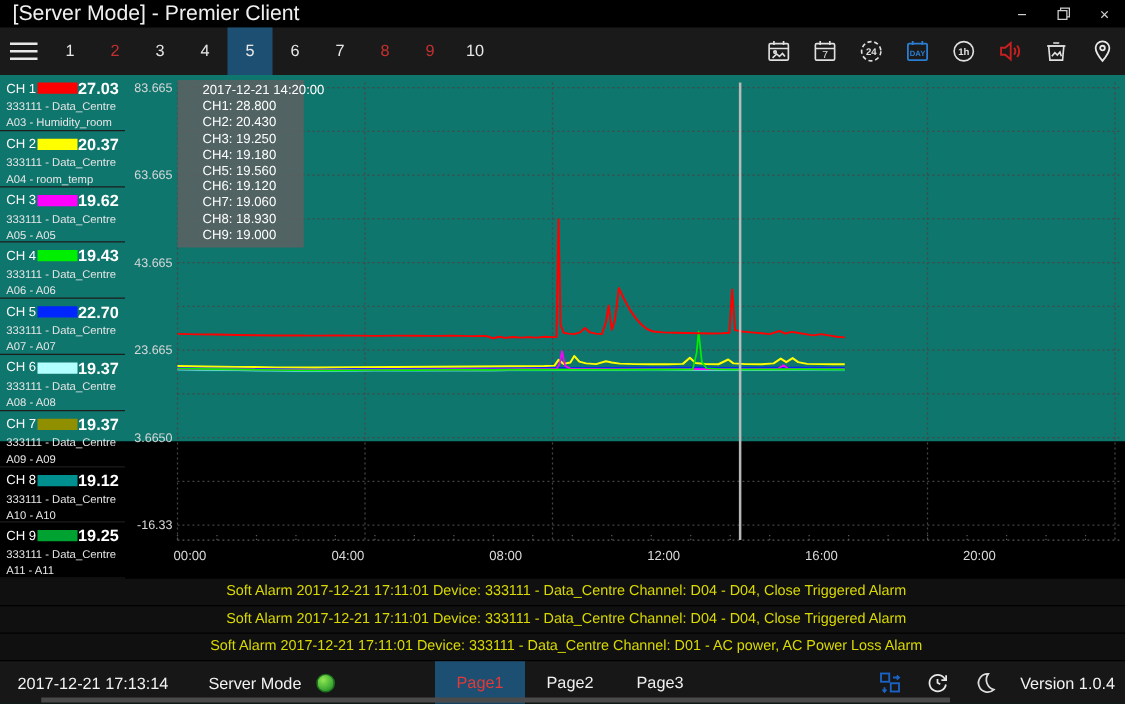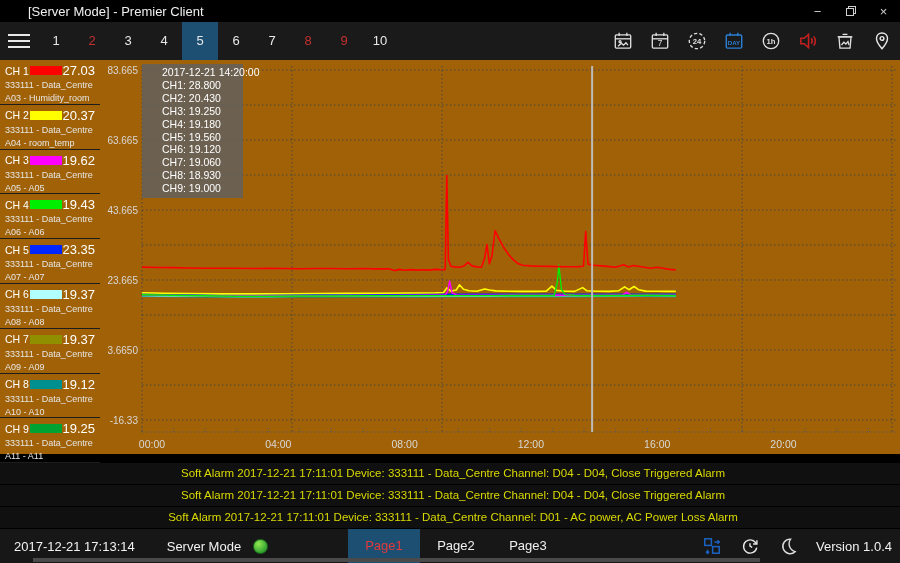--- a/index.html
+++ b/index.html
@@ -4,42 +4,42 @@
 <style>
   html,body { margin:0; padding:0; }
   body {
     width:900px; height:563px; position:relative; overflow:hidden;
     background:#000; color:#fff;
     font-family:"Liberation Sans", sans-serif;
     -webkit-font-smoothing:antialiased;
   }
   
   .titlebar { position:absolute; top:0; left:0; right:0; height:22px; background:#000; display:flex; align-items:center; }
-  .title { font-size:13px; color:#f0f0f0; padding-left:28px; }
+  .title { font-size:17px; color:#f0f0f0; padding-left:10px; }
   .win-controls { margin-left:auto; display:flex; }
   .win-btn { width:33px; height:22px; display:flex; align-items:center; justify-content:center; color:#d0d0d0; font-size:13px; line-height:1; }
   
   .toolbar { position:absolute; top:22px; left:0; right:0; height:38px; background:#1a1a1a; display:flex; align-items:center; }
   .hamburger { width:38px; height:38px; display:flex; flex-direction:column; justify-content:center; gap:4px; padding-left:8px; box-sizing:border-box; }
   .hamburger div { width:22px; height:2px; background:#e8e8e8; }
   .num-tabs { display:flex; height:38px; }
   .num-btn { width:36px; height:38px; line-height:38px; text-align:center; font-size:13px; color:#e8e8e8; }
   .num-btn.alarm { color:#c43030; }
   .num-btn.active { background:#1d4f72; }
   .tool-icons { margin-left:auto; display:flex; }
   .tool-btn { width:37px; height:38px; display:flex; align-items:center; justify-content:center; background:none; border:none; padding:0; }
   .tool-btn svg { display:block; }
   
-  .main { position:absolute; top:60px; left:0; width:900px; height:394px; background:#a16207; }
+  .main { position:absolute; top:60px; left:0; width:900px; height:293px; background:#0f766e; }
   .sidebar { position:absolute; left:0; top:0; width:100px; height:403px; }
   .channel { height:44.8px; box-sizing:border-box; padding:4px 0 0 5px; border-bottom:1px solid #1d1d1d; }
   .ch-row1 { display:flex; align-items:center; height:13px; }
   .ch-id { font-size:10.5px; width:27px; color:#fff; }
   .ch-swatch { width:36px; height:9px; }
-  .ch-val { margin-left:auto; margin-right:5px; font-size:13px; font-weight:normal; }
+  .ch-val { margin-left:auto; margin-right:5px; font-size:13px; font-weight:bold; }
   .ch-sub { font-size:9px; color:#e6e6e6; margin-top:3px; white-space:nowrap; }
   
   .chart { position:absolute; left:100px; top:0; width:800px; height:403px; }
   .chart svg { position:absolute; left:0; top:0; }
   .tooltip { position:absolute; left:42px; top:4px; width:101px; background:rgba(96,96,96,0.82); padding:2px 0 3px 0; }
   .tooltip div { font-size:10.5px; line-height:12.9px; color:#fff; padding-left:20px; white-space:nowrap; }
   
   .alarms { position:absolute; top:463px; left:0; right:0; height:66px; background:#000;text-align:center; }
   .alarm-row { height:21px; line-height:21px; font-size:11.5px; color:#d9d900; padding-left:6px; background:#101010; margin-bottom:1px; white-space:nowrap; }
   
@@ -194,21 +194,21 @@
          <span class="ch-swatch" style="background:#00ee00"></span>
          <span class="ch-val">19.43</span>
        </div>
        <div class="ch-sub">333111 - Data_Centre</div>
        <div class="ch-sub">A06 - A06</div>
      </div>
       <div class="channel">
        <div class="ch-row1">
          <span class="ch-id">CH 5</span>
          <span class="ch-swatch" style="background:#0026ff"></span>
-         <span class="ch-val">23.35</span>
+         <span class="ch-val">22.70</span>
        </div>
        <div class="ch-sub">333111 - Data_Centre</div>
        <div class="ch-sub">A07 - A07</div>
      </div>
       <div class="channel">
        <div class="ch-row1">
          <span class="ch-id">CH 6</span>
          <span class="ch-swatch" style="background:#b2ffff"></span>
          <span class="ch-val">19.37</span>
        </div>

